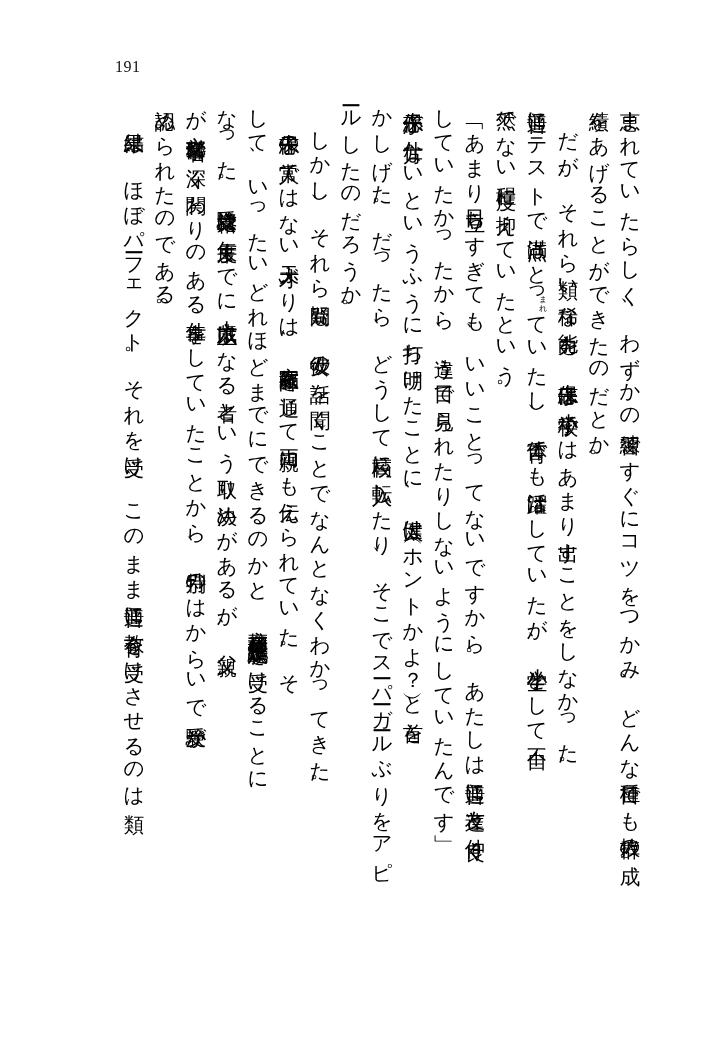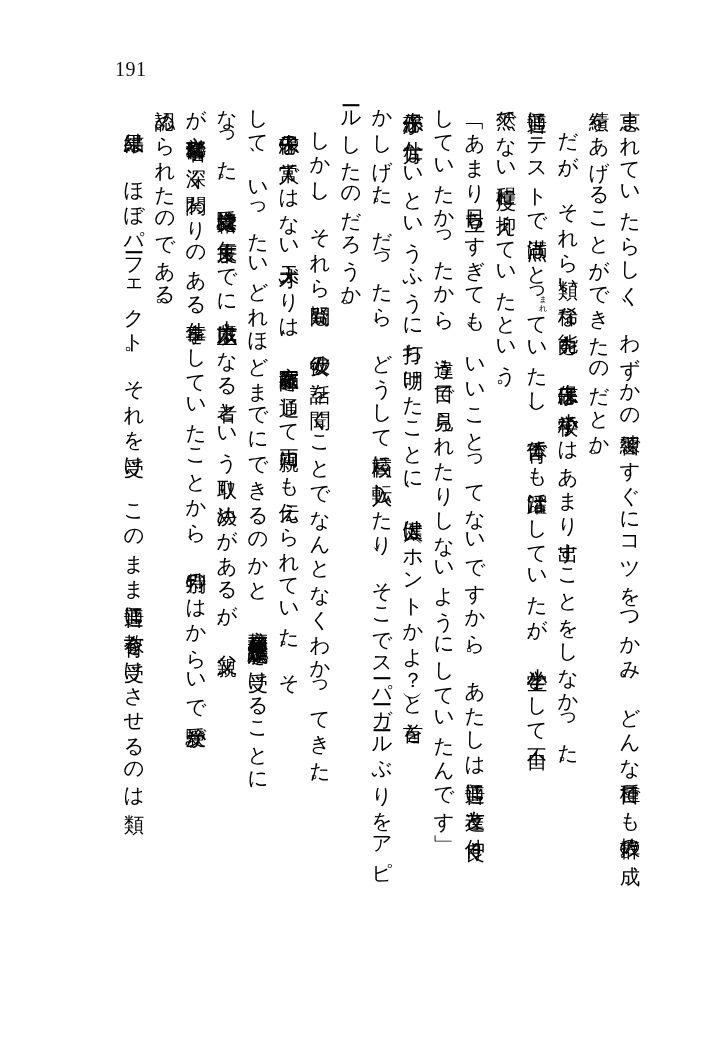--- a/index.html
+++ b/index.html
@@ -20,21 +20,21 @@
     left: 0;
     top: 0;
     width: 704px;
     height: 1050px;
     background: #ffffff;
   }
   .page-number {
     position: absolute;
     left: 115px;
     top: 58px;
-    font-size: 20px;
+    font-size: 16px;
     letter-spacing: 0.5px;
     font-family: "Liberation Serif", "DejaVu Serif", serif;
     color: #111;
   }
   
   .text-block {
     position: absolute;
     left: 95px;
     top: 95px;
     width: 545px;

